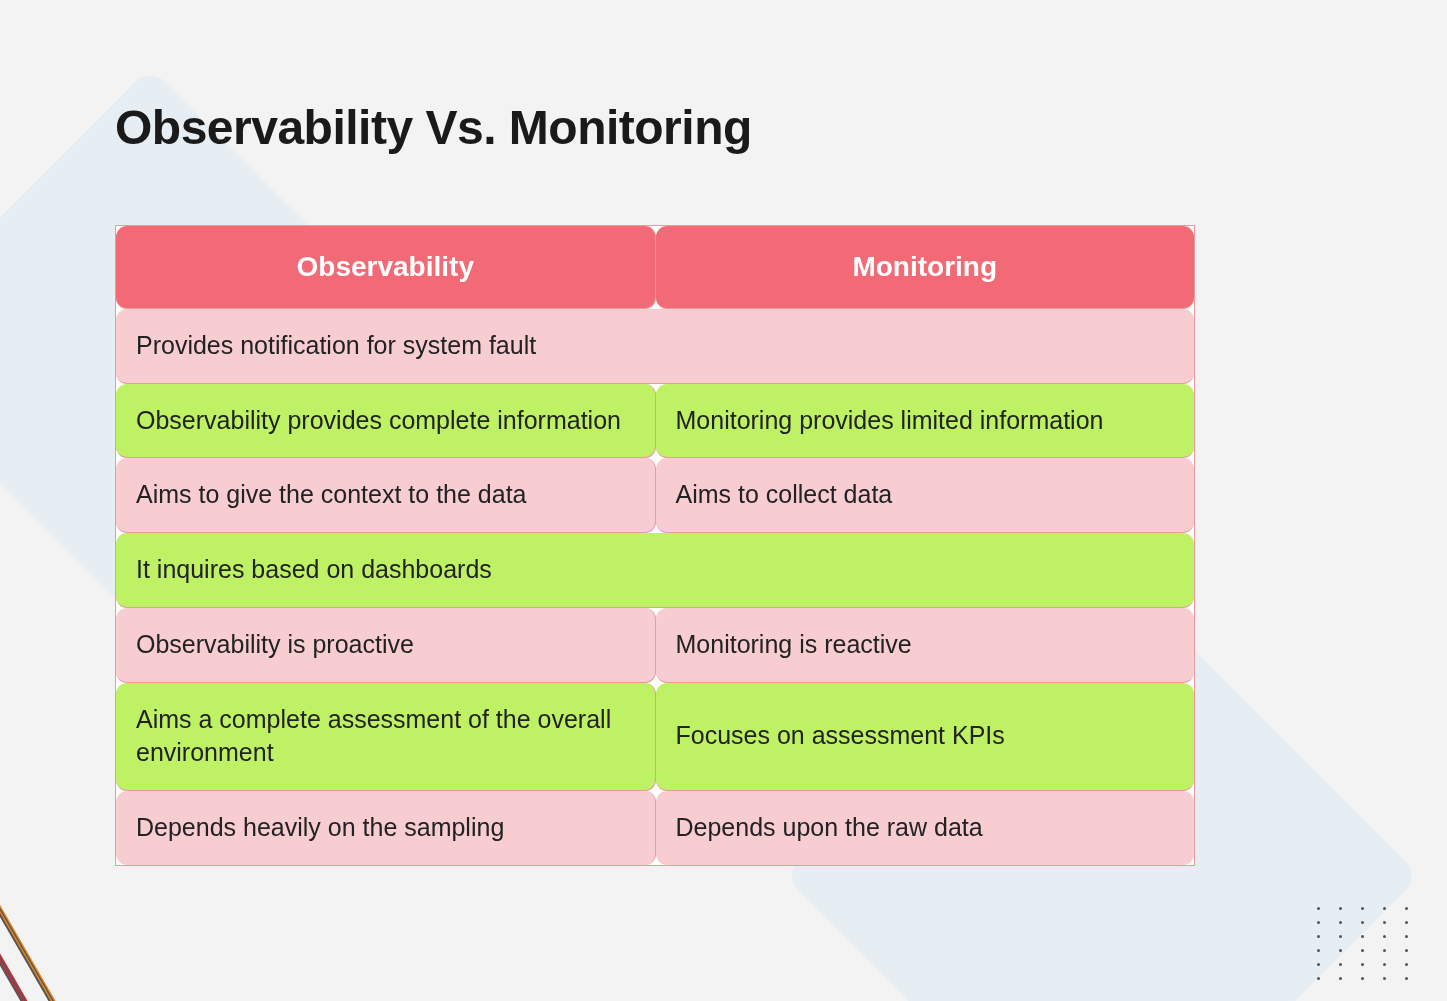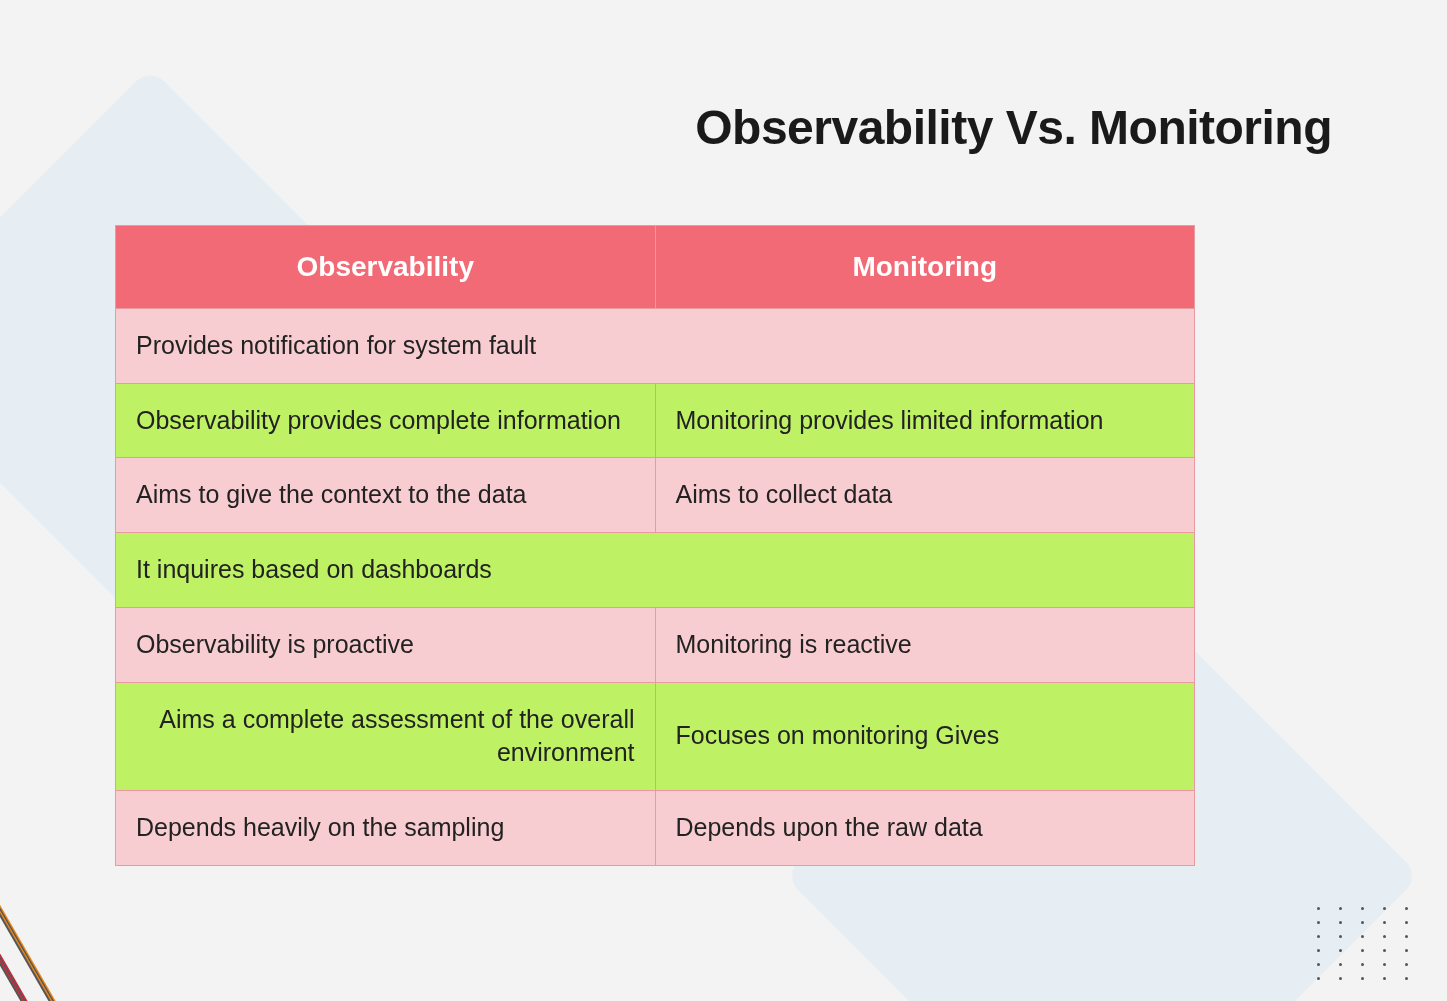--- a/index.html
+++ b/index.html
@@ -73,21 +73,20 @@
     position: absolute;
     width: 180px;
     height: 2px;
     transform-origin: left center;
     transform: rotate(60deg);
   }
   .content {
     position: relative;
     padding: 100px 115px 0 115px;
     z-index: 5;
-    text-align: right;
   }
   h1 {
     font-size: 48px;
     font-weight: 800;
     color: #1a1a1a;
     margin-bottom: 70px;
     letter-spacing: -0.5px;
   }
   .table {
     width: 1080px;
@@ -101,20 +100,21 @@
   .table .cell {
     flex: 1;
     padding: 20px 20px;
     border-right: 1px solid #e89aa0;
     border-bottom: 1px solid #e89aa0;
     font-size: 25px;
     color: #222;
     line-height: 1.35;
     display: flex;
     align-items: center;
+    border-radius: 11px;
   }
   .table .cell:last-child {
     border-right: none;
   }
   .table .row:last-child .cell {
     border-bottom: none;
   }
   .table .header .cell {
     background: #f26a75;
     color: #fff;
@@ -202,20 +202,20 @@
     </div>
     <div class="row white">
       <div class="cell">It inquires based on dashboards</div>
     </div>
     <div class="row pink">
       <div class="cell">Observability is proactive</div>
       <div class="cell">Monitoring is reactive</div>
     </div>
     <div class="row white">
       <div class="cell">Aims a complete assessment of the overall environment</div>
-      <div class="cell">Focuses on monitoring Gives</div>
+      <div class="cell">Focuses on assessment KPIs</div>
     </div>
     <div class="row pink">
       <div class="cell">Depends heavily on the sampling</div>
       <div class="cell">Depends upon the raw data</div>
     </div>
   </div>
 </div>
 
 </body></html>

